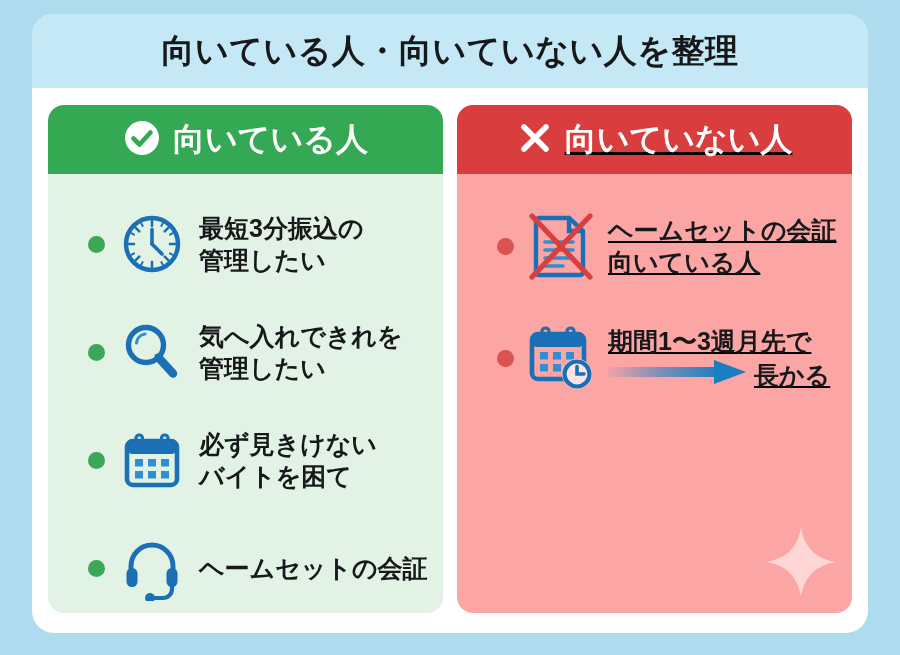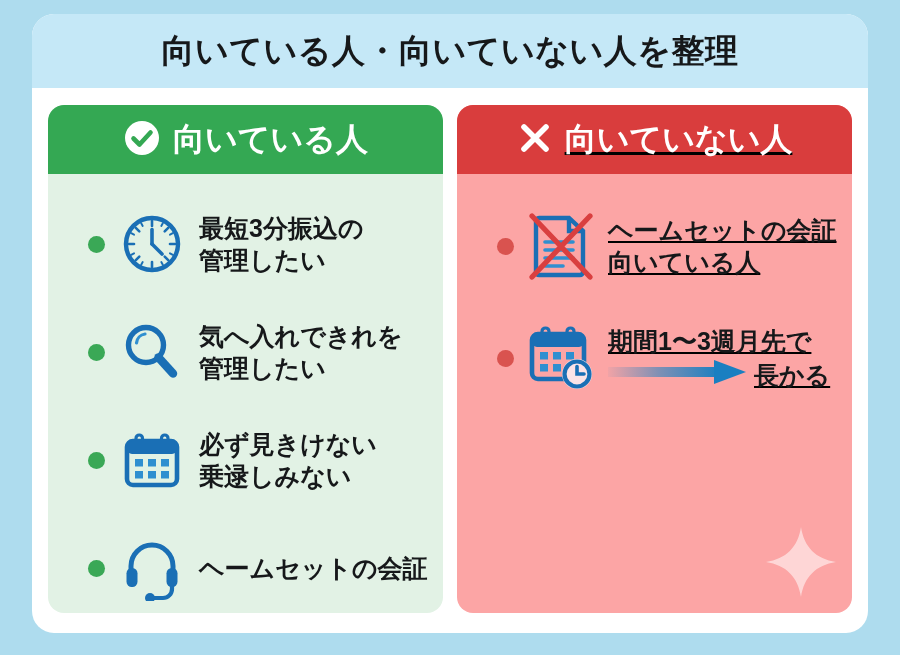--- a/index.html
+++ b/index.html
@@ -238,21 +238,21 @@
                 <rect x="29" y="32" width="8" height="7.5"></rect>
                 <rect x="42" y="32" width="8" height="7.5"></rect>
                 <rect x="16" y="44" width="8" height="7.5"></rect>
                 <rect x="29" y="44" width="8" height="7.5"></rect>
                 <rect x="42" y="44" width="8" height="7.5"></rect>
               </g>
             </svg>
           </span>
           <span class="item-text">
             <span class="line">必ず見きけない</span>
-            <span class="line">乗逯しみない</span>
+            <span class="line">バイトを困て</span>
           </span>
         </div>
 
         <div class="item">
           <span class="bullet good"></span>
           <span class="item-icon">
             <svg width="66" height="66" viewBox="0 0 66 66">
               <path d="M12 40 V31 a21 21 0 0 1 42 0 V40" fill="none" stroke="#1a6fb5" stroke-width="5"></path>
               <rect x="7.5" y="33" width="11" height="19" rx="5.2" fill="#1a6fb5"></rect>
               <rect x="47.5" y="33" width="11" height="19" rx="5.2" fill="#1a6fb5"></rect>

